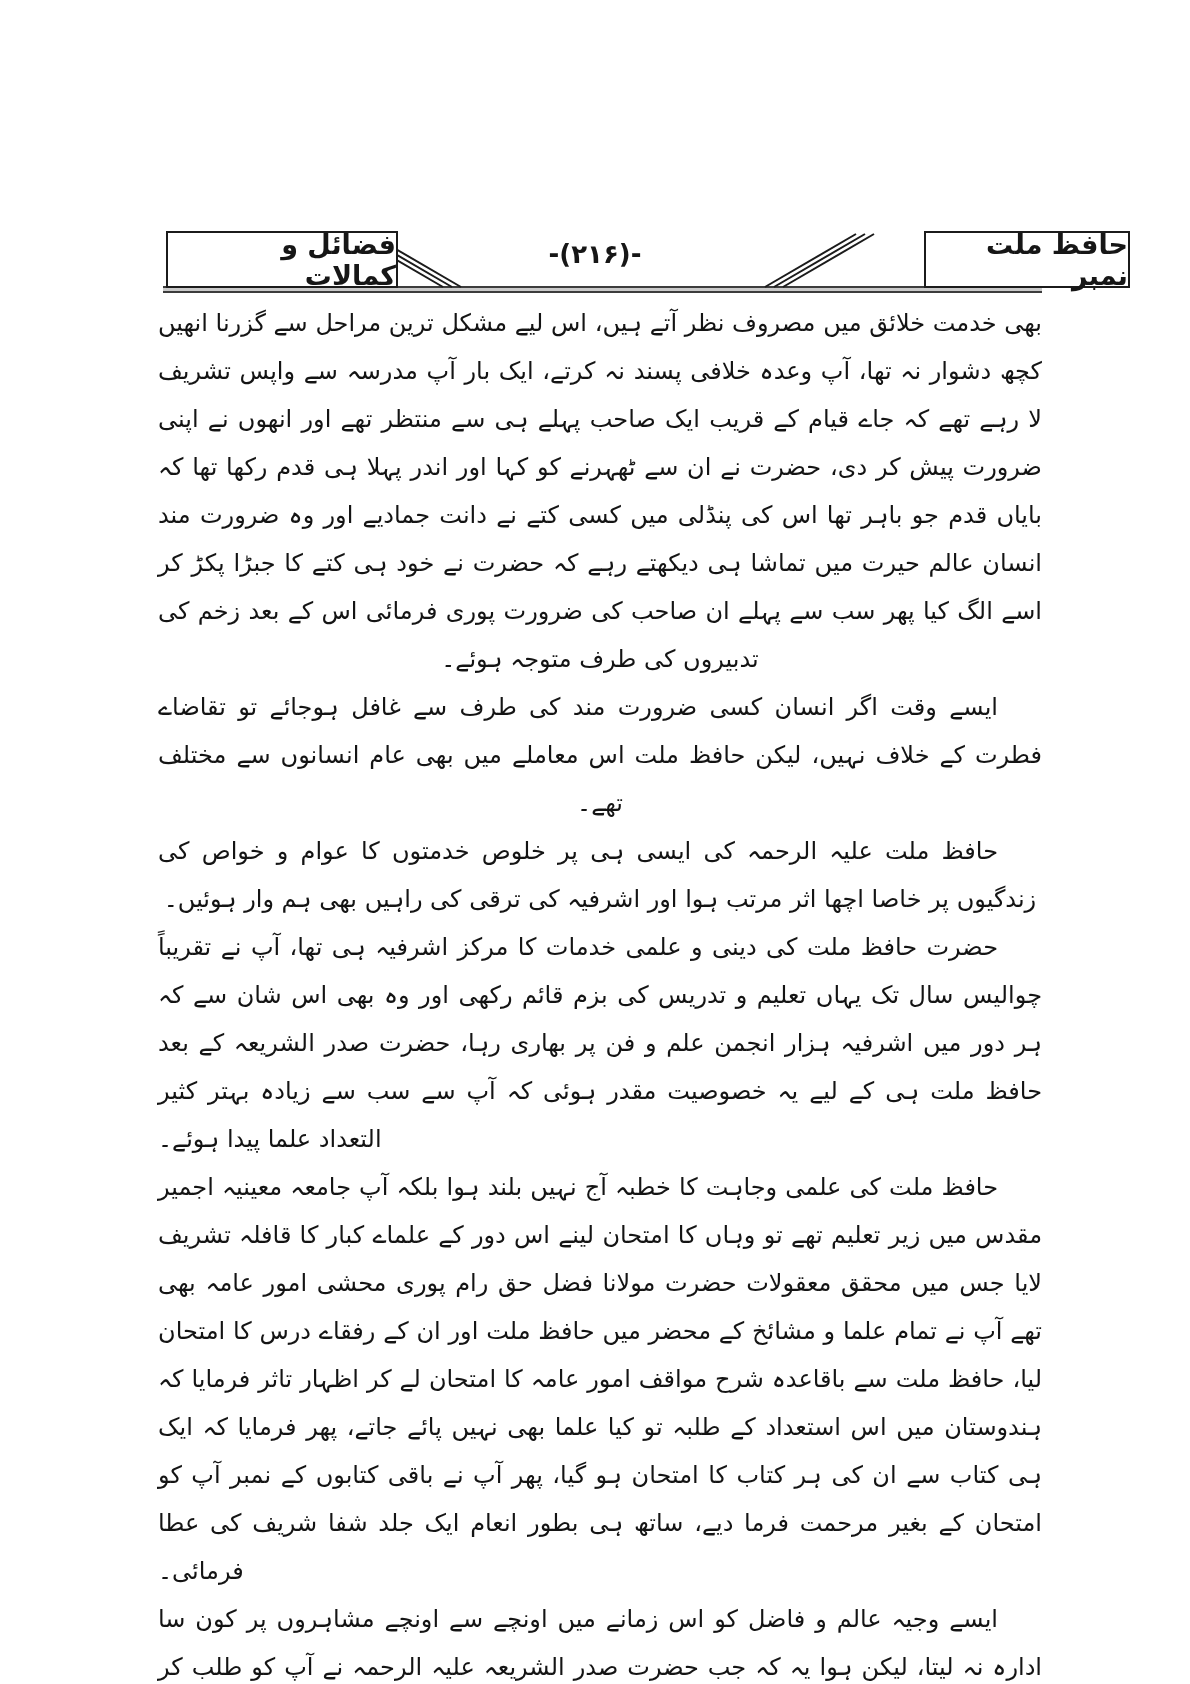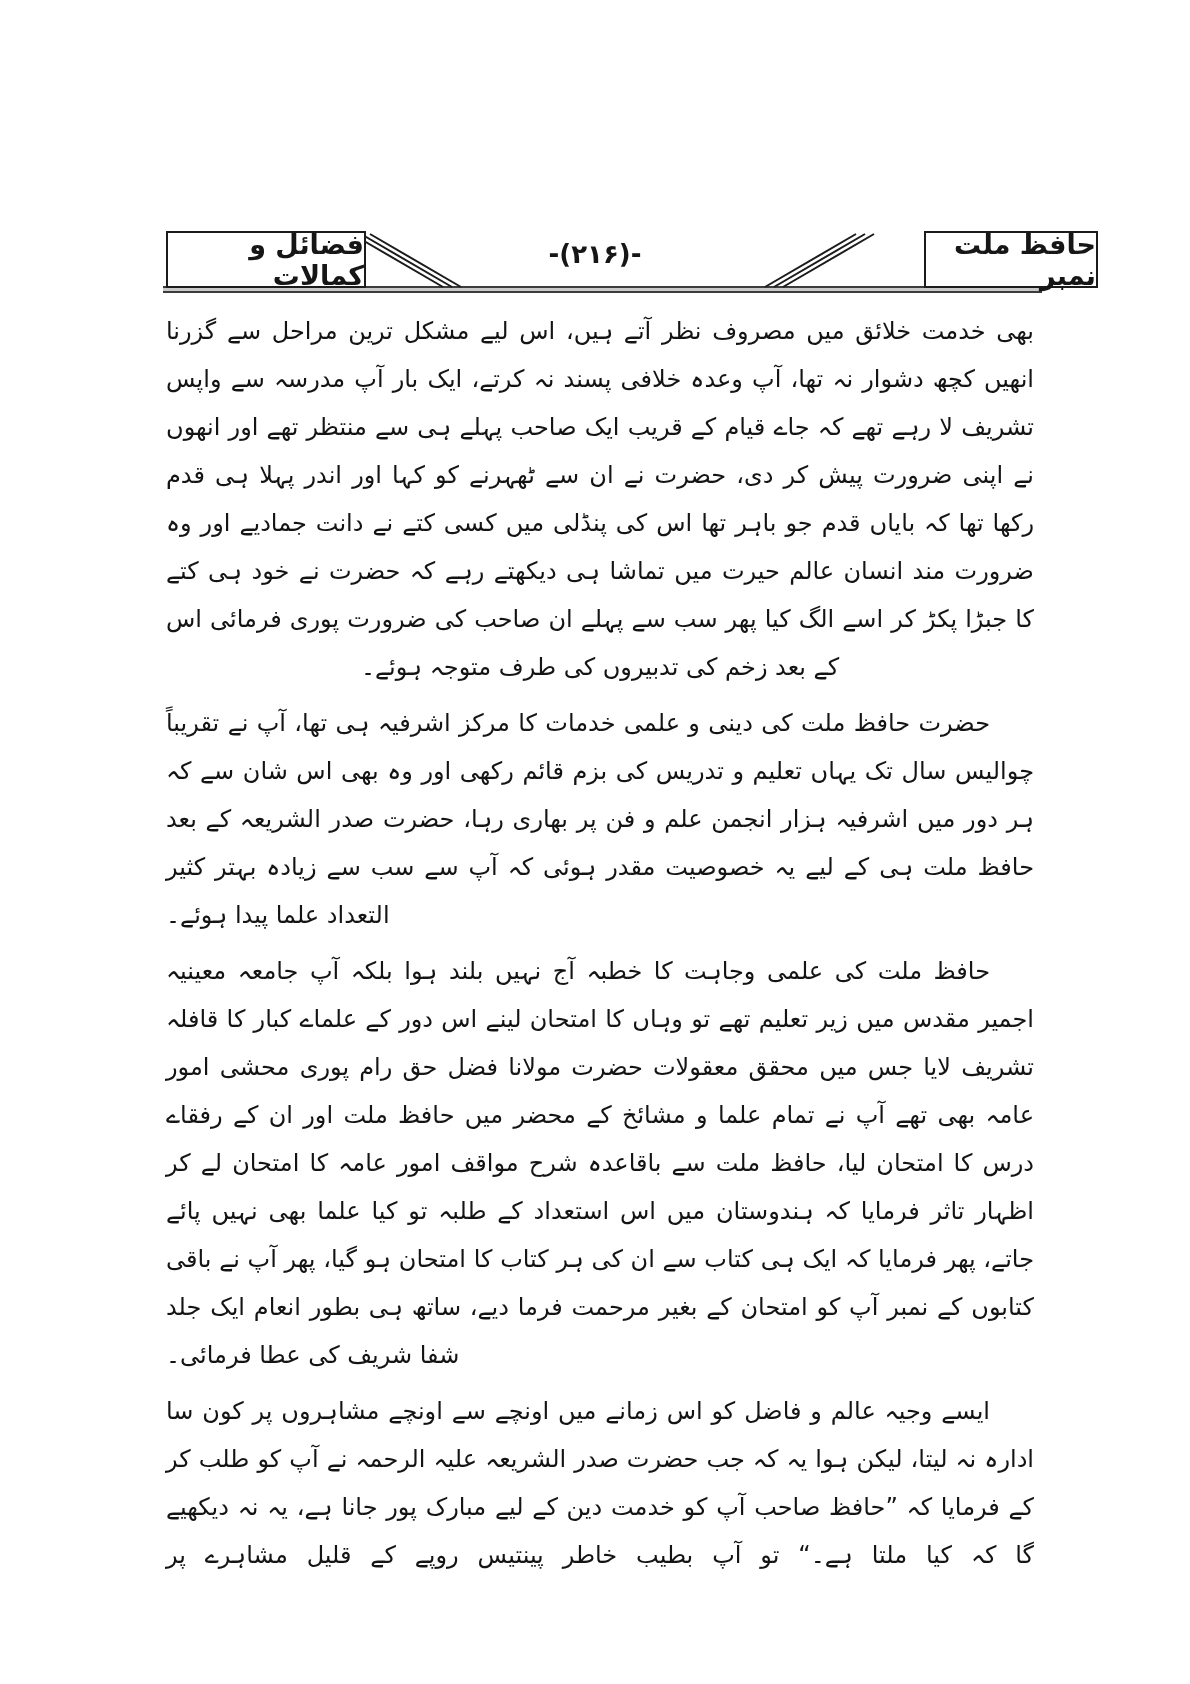--- a/index.html
+++ b/index.html
@@ -6,42 +6,42 @@
   body{
     width:1190px;height:1684px;position:relative;
     background:#ffffff;color:#161616;
     font-family:"DejaVu Sans",sans-serif;
   }
   
   .hdr-box{
     position:absolute;top:231px;height:53px;
     border:2px solid #1b1b1b;background:#ffffff;
     display:flex;align-items:center;justify-content:center;
-    font-size:27px;font-weight:bold;direction:rtl;z-index:3;
+    font-size:27px;font-weight:bold;direction:rtl;z-index:3;padding-left:32px;
   }
   #left-box{left:166px;width:196px}
   #right-box{left:924px;width:170px}
   #pageno{
     position:absolute;top:239px;left:0;width:1190px;
     text-align:center;font-size:26px;font-weight:bold;
     direction:ltr;z-index:2;letter-spacing:1px;
   }
   #rule{
     position:absolute;left:163px;top:286px;width:879px;height:3px;
     border-top:2px solid #3c3c3c;border-bottom:2px solid #3c3c3c;
     background:#c9c9c9;z-index:1;
   }
   #ornaments{position:absolute;left:0;top:0;z-index:2;pointer-events:none}
   
   #body-text{
     position:absolute;left:158px;top:299px;width:884px;
     direction:rtl;text-align:justify;
     font-size:24px;line-height:48px;color:#141414;
   }
-  .para{margin:8px;padding:0}
+  .para{margin:0;padding:0}
   .indent{text-indent:44px}
   .last-center{text-align-last:center}
   .last-left{text-align-last:left}
   .last-justify{text-align-last:justify}
 </style>
 </head>
 <body>
 
 <div id="rule"></div>
 
@@ -63,16 +63,18 @@
 </div>
 
 <div id="pageno">-(۲۱۶)-</div>
 
 <div id="left-box" class="hdr-box">
   <span>فضائل و کمالات</span>
 </div>
 
 <div id="body-text">
   <p class="para last-center">بھی خدمت خلائق میں مصروف نظر آتے ہیں، اس لیے مشکل ترین مراحل سے گزرنا انھیں کچھ دشوار نہ تھا، آپ وعدہ خلافی پسند نہ کرتے، ایک بار آپ مدرسہ سے واپس تشریف لا رہے تھے کہ جاے قیام کے قریب ایک صاحب پہلے ہی سے منتظر تھے اور انھوں نے اپنی ضرورت پیش کر دی، حضرت نے ان سے ٹھہرنے کو کہا اور اندر پہلا ہی قدم رکھا تھا کہ بایاں قدم جو باہر تھا اس کی پنڈلی میں کسی کتے نے دانت جمادیے اور وہ ضرورت مند انسان عالم حیرت میں تماشا ہی دیکھتے رہے کہ حضرت نے خود ہی کتے کا جبڑا پکڑ کر اسے الگ کیا پھر سب سے پہلے ان صاحب کی ضرورت پوری فرمائی اس کے بعد زخم کی تدبیروں کی طرف متوجہ ہوئے۔</p>
+  <p class="para indent last-center">ایسے وقت اگر انسان کسی ضرورت مند کی طرف سے غافل ہوجائے تو تقاضاے فطرت کے خلاف نہیں، لیکن حافظ ملت اس معاملے میں بھی عام انسانوں سے مختلف تھے۔</p>
+  <p class="para indent last-center">حافظ ملت علیہ الرحمہ کی ایسی ہی پر خلوص خدمتوں کا عوام و خواص کی زندگیوں پر خاصا اچھا اثر مرتب ہوا اور اشرفیہ کی ترقی کی راہیں بھی ہم وار ہوئیں۔</p>
   <p class="para indent last-left">حضرت حافظ ملت کی دینی و علمی خدمات کا مرکز اشرفیہ ہی تھا، آپ نے تقریباً چوالیس سال تک یہاں تعلیم و تدریس کی بزم قائم رکھی اور وہ بھی اس شان سے کہ ہر دور میں اشرفیہ ہزار انجمن علم و فن پر بھاری رہا، حضرت صدر الشریعہ کے بعد حافظ ملت ہی کے لیے یہ خصوصیت مقدر ہوئی کہ آپ سے سب سے زیادہ بہتر کثیر التعداد علما پیدا ہوئے۔</p>
   <p class="para indent last-left">حافظ ملت کی علمی وجاہت کا خطبہ آج نہیں بلند ہوا بلکہ آپ جامعہ معینیہ اجمیر مقدس میں زیر تعلیم تھے تو وہاں کا امتحان لینے اس دور کے علماے کبار کا قافلہ تشریف لایا جس میں محقق معقولات حضرت مولانا فضل حق رام پوری محشی امور عامہ بھی تھے آپ نے تمام علما و مشائخ کے محضر میں حافظ ملت اور ان کے رفقاے درس کا امتحان لیا، حافظ ملت سے باقاعدہ شرح مواقف امور عامہ کا امتحان لے کر اظہار تاثر فرمایا کہ ہندوستان میں اس استعداد کے طلبہ تو کیا علما بھی نہیں پائے جاتے، پھر فرمایا کہ ایک ہی کتاب سے ان کی ہر کتاب کا امتحان ہو گیا، پھر آپ نے باقی کتابوں کے نمبر آپ کو امتحان کے بغیر مرحمت فرما دیے، ساتھ ہی بطور انعام ایک جلد شفا شریف کی عطا فرمائی۔</p>
   <p class="para indent last-justify">ایسے وجیہ عالم و فاضل کو اس زمانے میں اونچے سے اونچے مشاہروں پر کون سا ادارہ نہ لیتا، لیکن ہوا یہ کہ جب حضرت صدر الشریعہ علیہ الرحمہ نے آپ کو طلب کر کے فرمایا کہ ”حافظ صاحب آپ کو خدمت دین کے لیے مبارک پور جانا ہے، یہ نہ دیکھیے گا کہ کیا ملتا ہے۔“ تو آپ بطیب خاطر پینتیس روپے کے قلیل مشاہرے پر</p>
 </div>
 
 </body></html>

